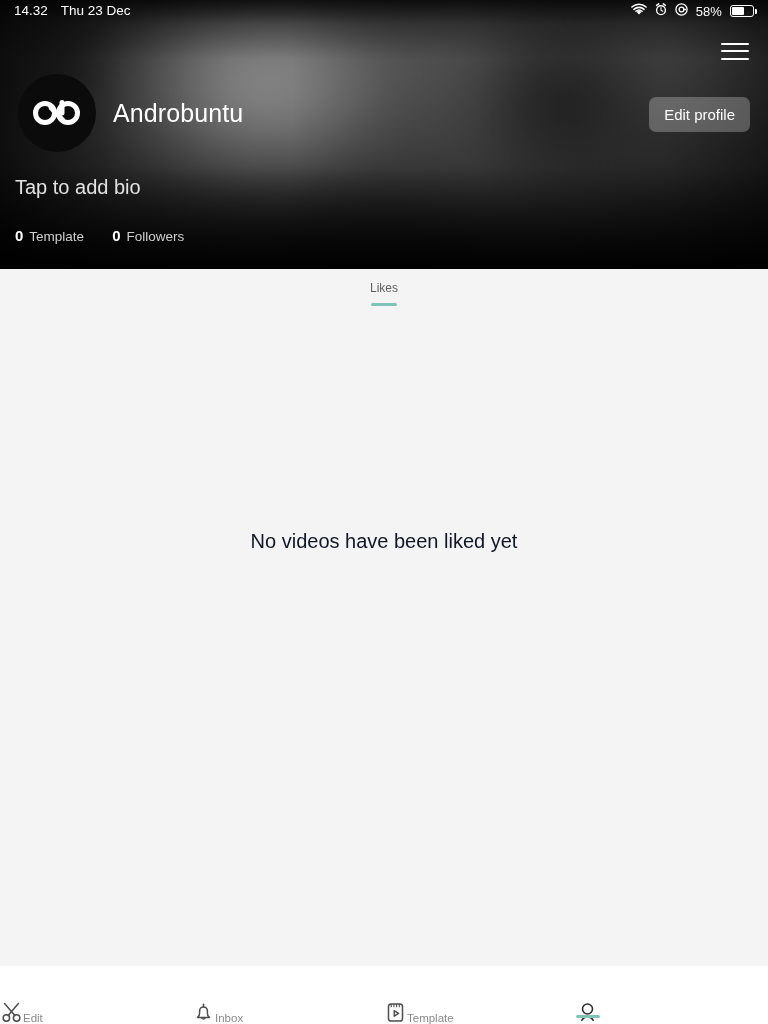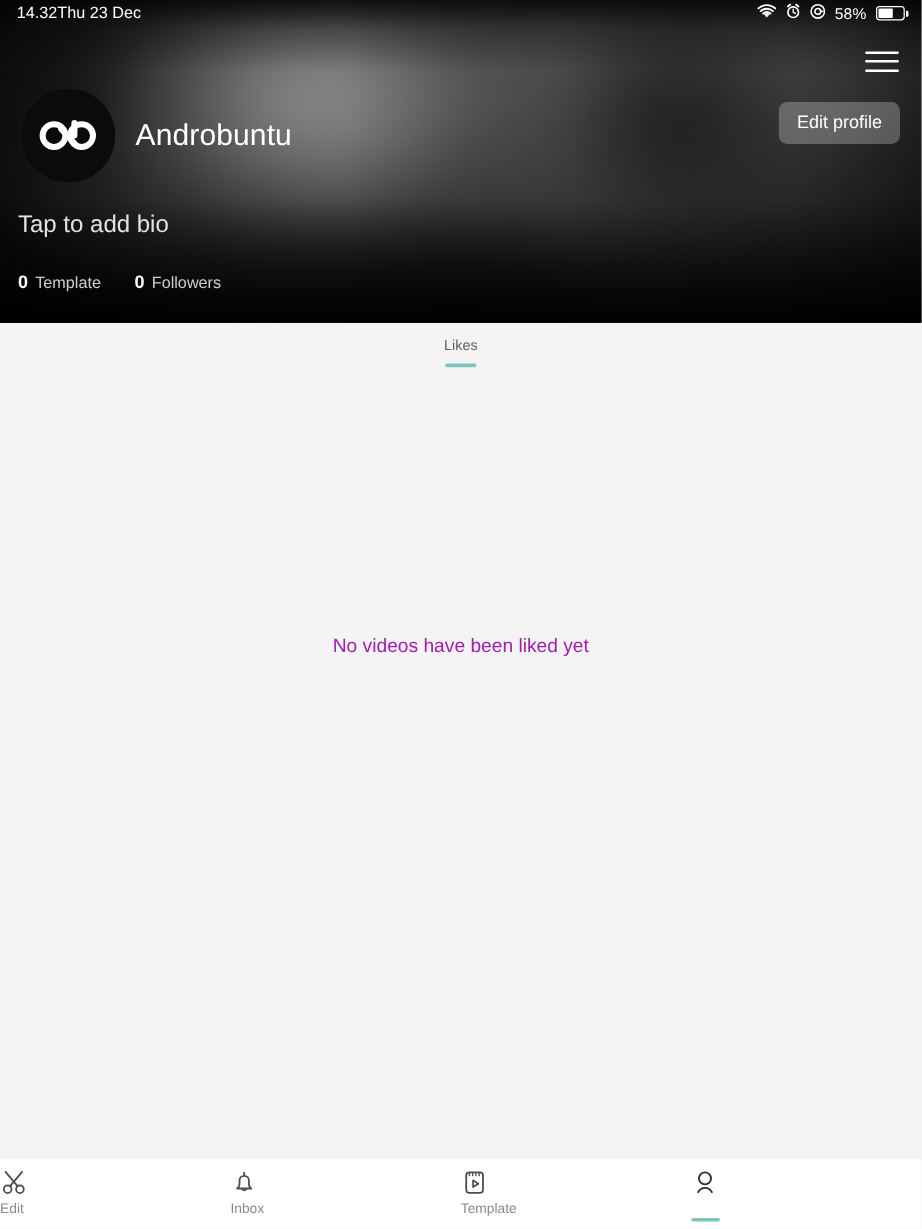--- a/index.html
+++ b/index.html
@@ -33,21 +33,21 @@
       linear-gradient(180deg, rgba(0,0,0,0.80) 0%, rgba(0,0,0,0.35) 9%, rgba(0,0,0,0.10) 22%, rgba(0,0,0,0.20) 62%, rgba(0,0,0,0.72) 88%, rgba(0,0,0,0.97) 100%),
       linear-gradient(90deg, rgba(0,0,0,0.78) 0%, rgba(0,0,0,0.34) 16%, rgba(0,0,0,0.0) 38%, rgba(0,0,0,0.0) 62%, rgba(0,0,0,0.30) 86%, rgba(0,0,0,0.62) 100%);
   }
 
   
   .statusbar {
     position:absolute; left:0; top:0; width:768px; height:22px;
     display:flex; align-items:center; justify-content:space-between;
     padding:0 14px; color:#fff; font-size:13.5px; z-index:6;
   }
-  .sb-left { display:flex; align-items:center; gap:0; line-height:1; }
+  .sb-left { display:flex; align-items:center; gap:13px; line-height:1; }
   .sb-right { display:flex; align-items:center; gap:8px; line-height:1; }
   .sb-pct { font-size:13px; letter-spacing:0.1px; }
   .battery {
     position:relative; width:24px; height:12px; border:1.5px solid #fff;
     border-radius:3px; display:inline-block;
   }
   .battery::after {
     content:""; position:absolute; right:-4px; top:3.2px;
     width:2.2px; height:5px; background:#fff; border-radius:0 1px 1px 0;
   }
@@ -85,49 +85,49 @@
     position:absolute; left:15px; top:176px; color:#e2e2e2; font-size:20px; z-index:5;
   }
   .stats {
     position:absolute; left:15px; top:227px; display:flex; align-items:baseline; gap:28px; z-index:5;
   }
   .stat { display:flex; align-items:baseline; gap:6px; cursor:pointer; }
   .stat-num { color:#fff; font-size:15px; font-weight:700; }
   .stat-label { color:#cfcfcf; font-size:13.5px; }
 
   .edit-profile {
-    position:absolute; right:18px; top:85px; z-index:6;
+    position:absolute; right:18px; top:97px; z-index:6;
     background:rgba(255,255,255,0.26);
     color:#fff; font-size:15px; border:none; border-radius:7px;
     padding:9px 15px; cursor:pointer; font-family:inherit;
   }
 
   
   .tabs {
     position:absolute; left:0; top:269px; width:768px; height:48px;
     display:flex; align-items:center; justify-content:center;
   }
   .tab { display:flex; flex-direction:column; align-items:center; gap:8px; cursor:pointer; }
   .tab-label { font-size:12px; color:#606060; }
   .tab-underline { width:26px; height:3px; border-radius:2px; background:#7fc4b8; }
 
   
   .empty-state {
     position:absolute; left:0; top:530px; width:768px; text-align:center;
-    color:#a21caf; font-size:16px;
+    color:#0f172a; font-size:20px;
   }
 
   
   .bottom-nav {
     position:absolute; left:0; bottom:0; width:768px; height:58px;
     background:#ffffff; display:flex; align-items:flex-start;
   }
   .nav-item {
-    flex:1; height:58px; display:flex; flex-direction:column;
-    align-items:flex-start; justify-content:flex-start; padding-top:7px;
+    flex:1; height:58px; display:flex; flex-direction:row;
+    align-items:flex-end; justify-content:flex-start; padding-top:7px;
     cursor:pointer; position:relative;
   }
   .nav-icon { height:24px; display:flex; align-items:center; justify-content:center; }
   .nav-label { margin-top:5px; font-size:11.5px; color:#8a8a8a; }
   .nav-active-bar {
     position:absolute; bottom:6px; width:24px; height:3.5px;
     border-radius:2px; background:#7fc4b8;
   }
 </style>
 </head>

